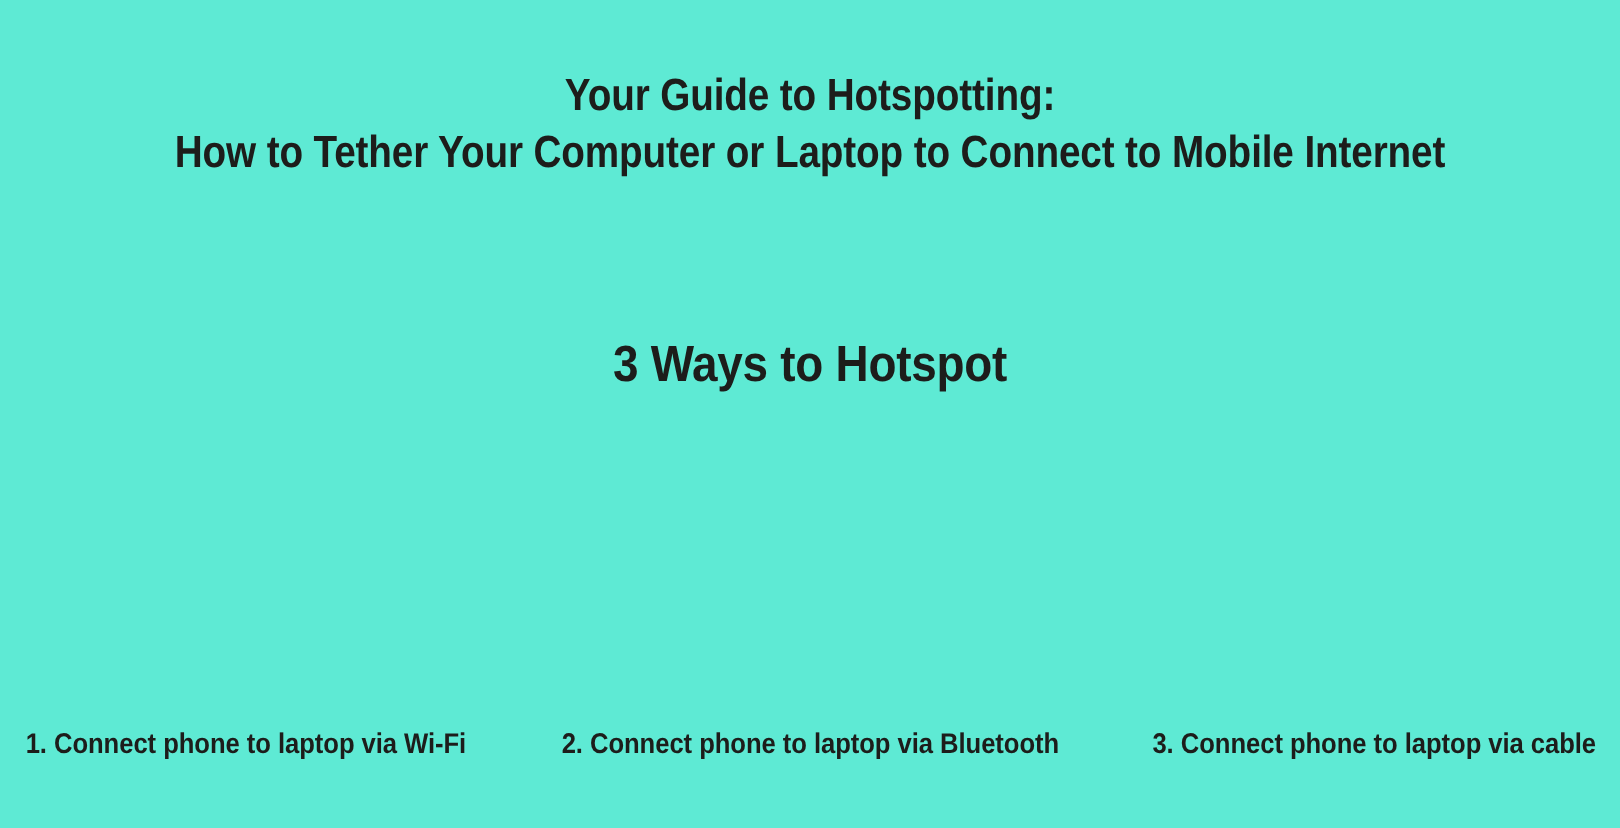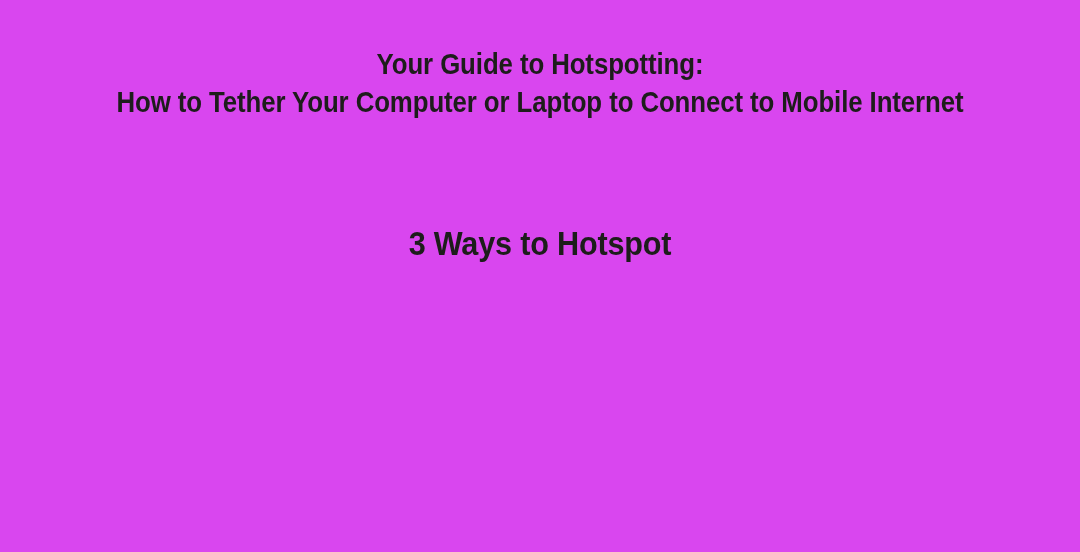--- a/index.html
+++ b/index.html
@@ -14,21 +14,21 @@
     position: relative;
     overflow: hidden;
     font-family: "Liberation Sans", "DejaVu Sans", sans-serif;
     color: #1d1d1b;
     -webkit-font-smoothing: antialiased;
   }
 
   .page {
     position: absolute;
     inset: 0;
-    background: #d946ef;
+    background: #5eead4;
   }
 
   
   .title-block {
     position: absolute;
     left: 0;
     right: 0;
     top: 45px;
     text-align: center;
   }
@@ -136,14 +136,19 @@
   </div>
 
   <div class="section-heading">3 Ways to Hotspot</div>
 
   <div class="illustration-band">
     <div class="illustration-slot"></div>
     <div class="illustration-slot"></div>
     <div class="illustration-slot"></div>
   </div>
 
+  <div class="captions-row">
+    <div class="caption caption-1">1. Connect phone to laptop via Wi-Fi</div>
+    <div class="caption caption-2">2. Connect phone to laptop via Bluetooth</div>
+    <div class="caption caption-3">3. Connect phone to laptop via cable</div>
+  </div>
 
 </div>
 
 </body></html>

